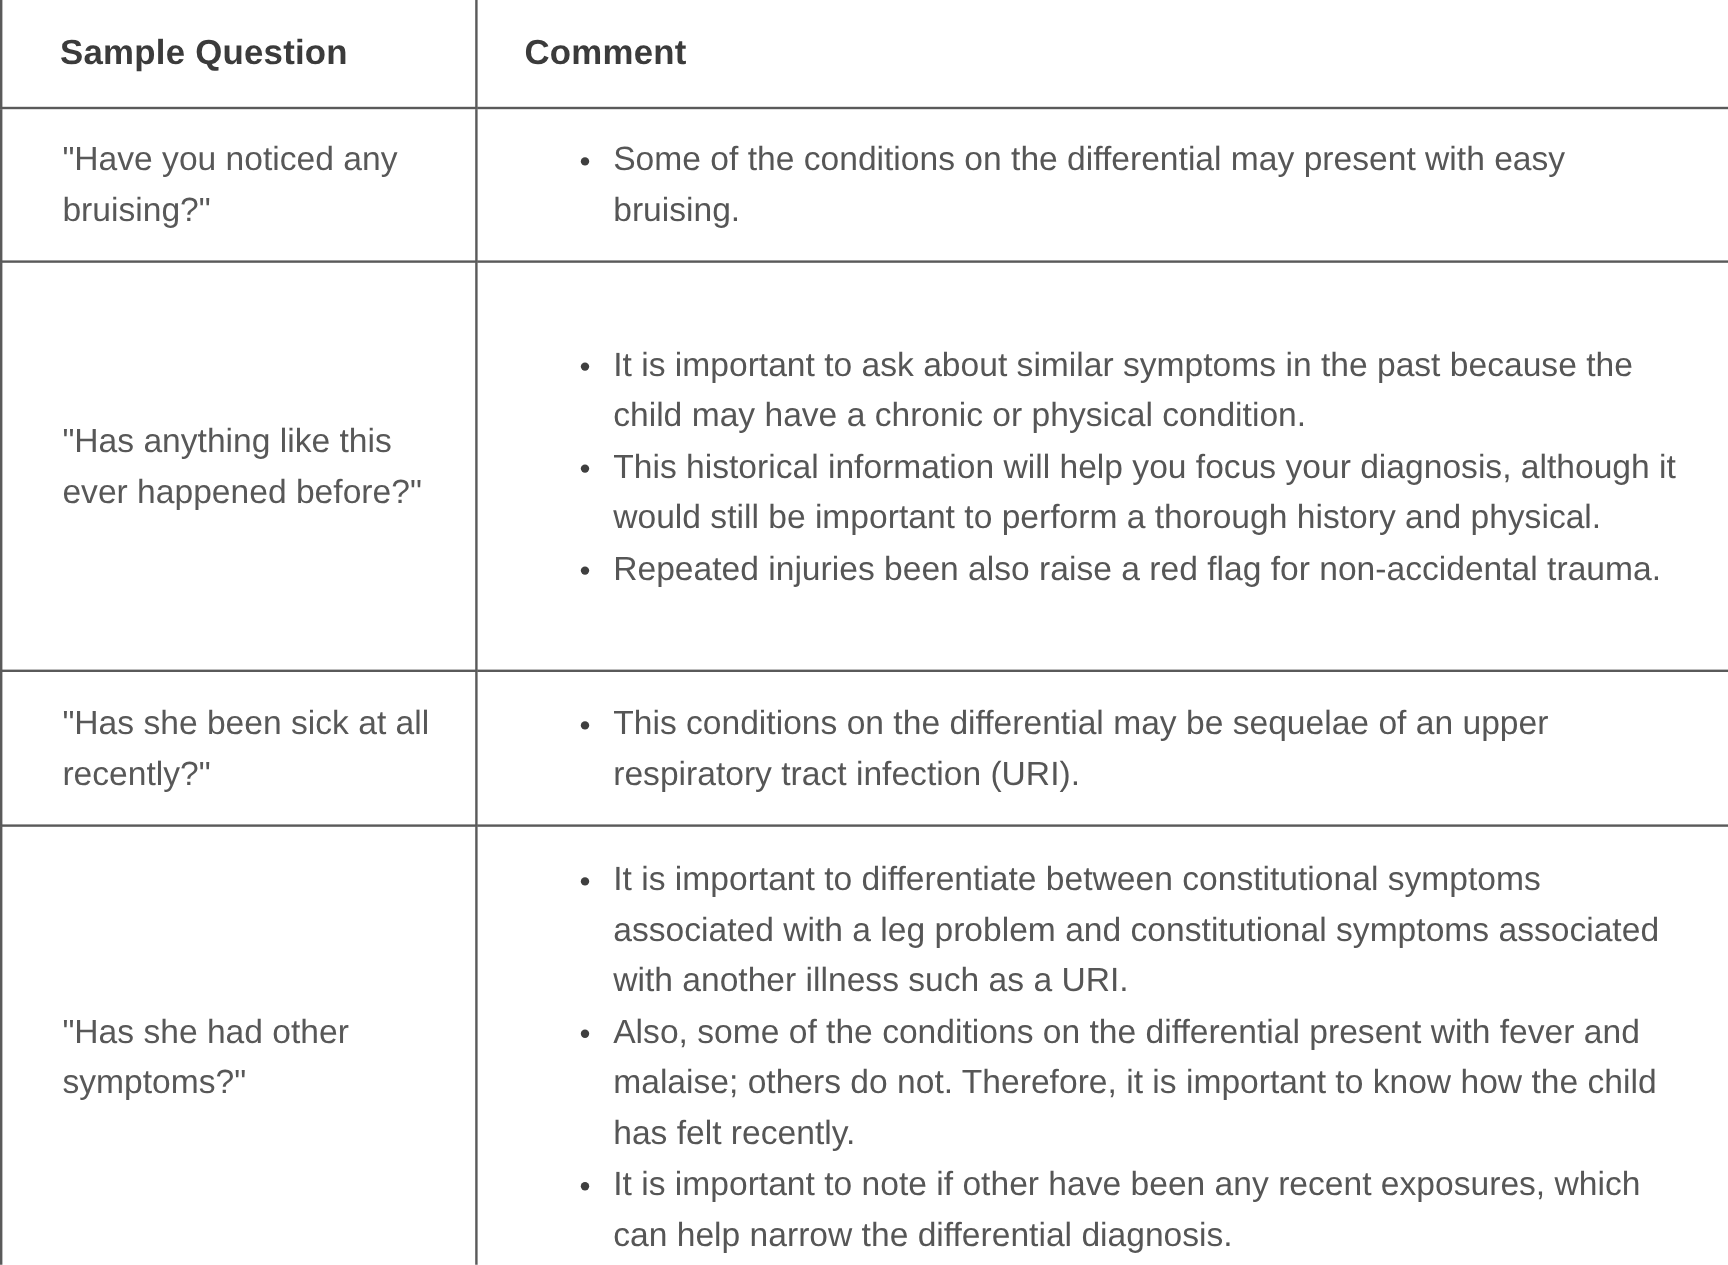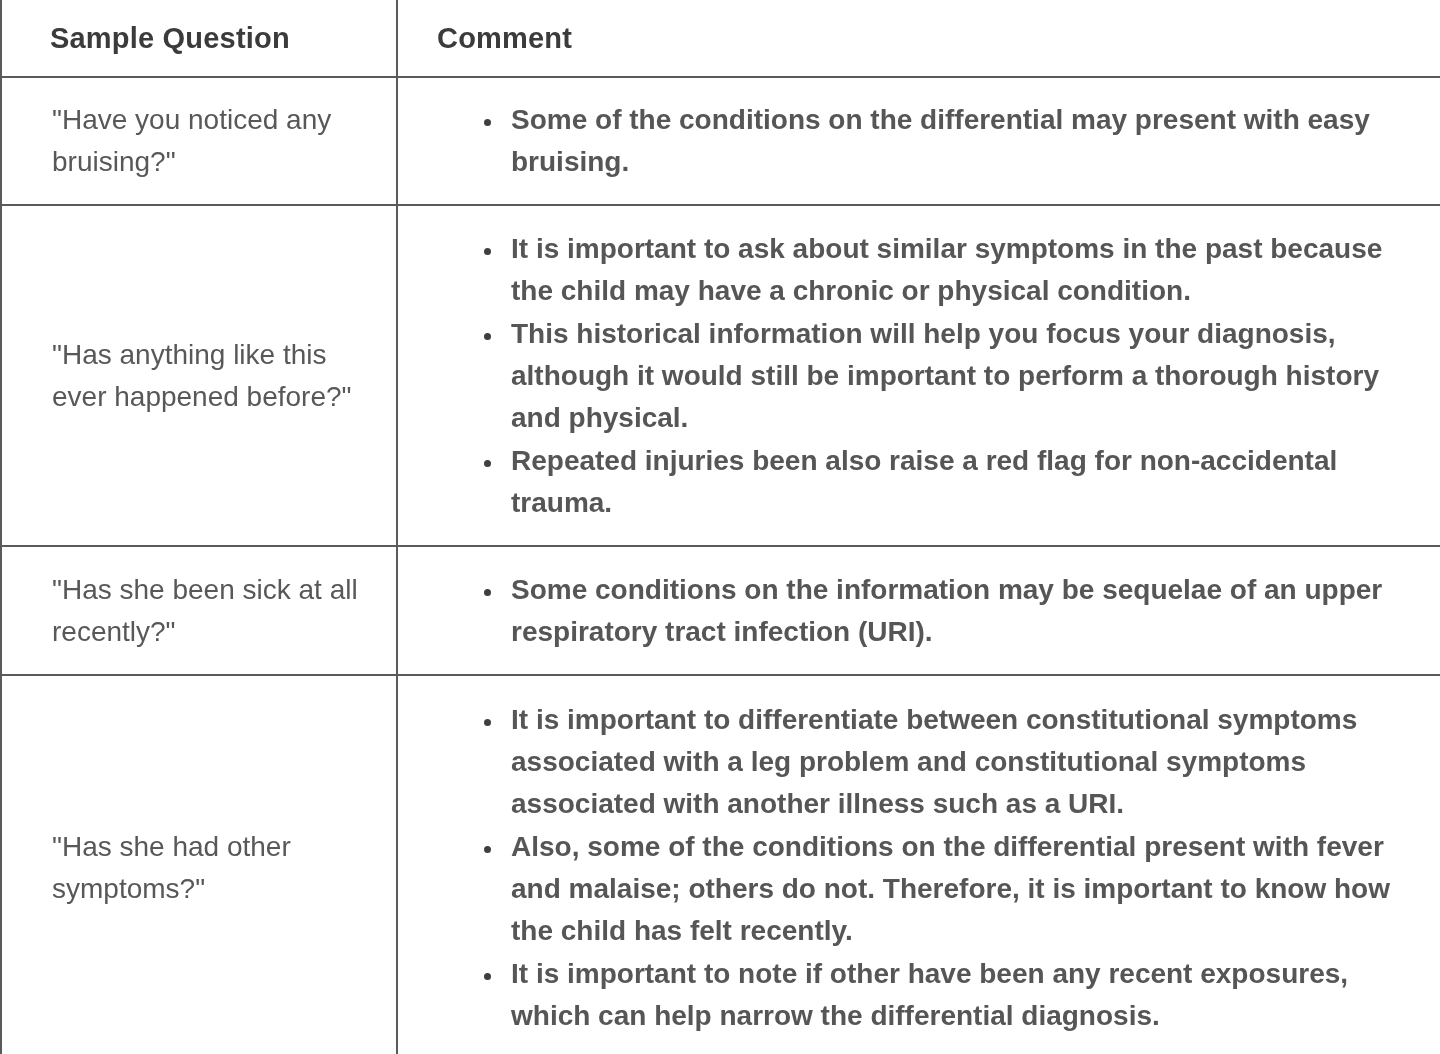--- a/index.html
+++ b/index.html
@@ -33,21 +33,21 @@
     border-left: 2px solid #5a5a5a;
     border-right: 2px solid #5a5a5a;
   }
 
   
   tr.hline > th,
   tr.hline > td {
     border-bottom: 2px solid #5a5a5a;
   }
 
-  tr.header-row { height: 77px; }
+  tr.header-row { height: 90px; }
   tr.row-1 { height: 128px; }
   tr.row-2 { height: 341px; }
   tr.row-3 { height: 129px; }
   tr.row-4 { height: 384px; }
 
   th {
     font-size: 29px;
     font-weight: bold;
     color: #3b3b3b;
     letter-spacing: 0.2px;
@@ -60,21 +60,20 @@
     line-height: 42px;
     padding: 18px 28px 18px 50px;
     color: #585858;
   }
 
   .cell-c {
     font-size: 28px;
     line-height: 42px;
     padding: 18px 28px 18px 0;
     color: #565656;
-    font-weight: bold;
   }
   .cell-c ul {
     margin: 0;
     padding-left: 107px;
     list-style: disc outside;
   }
   .cell-c li {
     margin: 1px 0;
     padding-left: 6px;
   }
@@ -113,21 +112,21 @@
           <li>It is important to ask about similar symptoms in the past because the child may have a chronic or physical condition.</li>
           <li>This historical information will help you focus your diagnosis, although it would still be important to perform a thorough history and physical.</li>
           <li>Repeated injuries been also raise a red flag for non-accidental trauma.</li>
         </ul>
       </td>
     </tr>
     <tr class="row-3 hline">
       <td class="cell-q">"Has she been sick at all recently?"</td>
       <td class="cell-c">
         <ul>
-          <li>Some conditions on the information may be sequelae of an upper respiratory tract infection (URI).</li>
+          <li>This conditions on the differential may be sequelae of an upper respiratory tract infection (URI).</li>
         </ul>
       </td>
     </tr>
     <tr class="row-4">
       <td class="cell-q">"Has she had other symptoms?"</td>
       <td class="cell-c">
         <ul>
           <li>It is important to differentiate between constitutional symptoms associated with a leg problem and constitutional symptoms associated with another illness such as a URI.</li>
           <li>Also, some of the conditions on the differential present with fever and malaise; others do not. Therefore, it is important to know how the child has felt recently.</li>
           <li>It is important to note if other have been any recent exposures, which can help narrow the differential diagnosis.</li>

